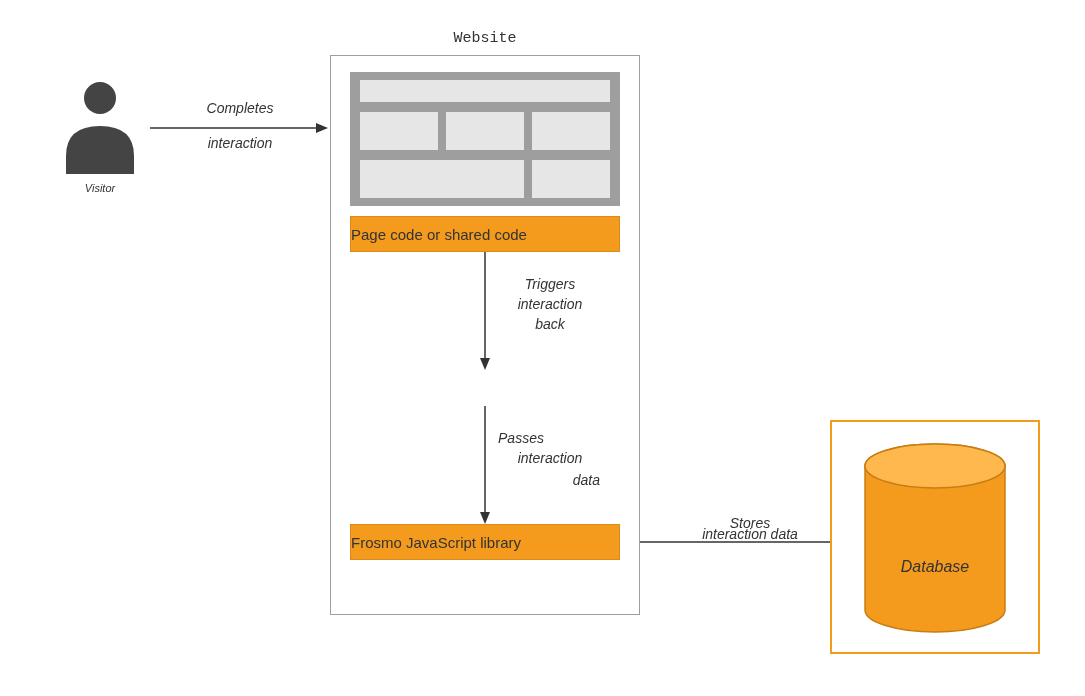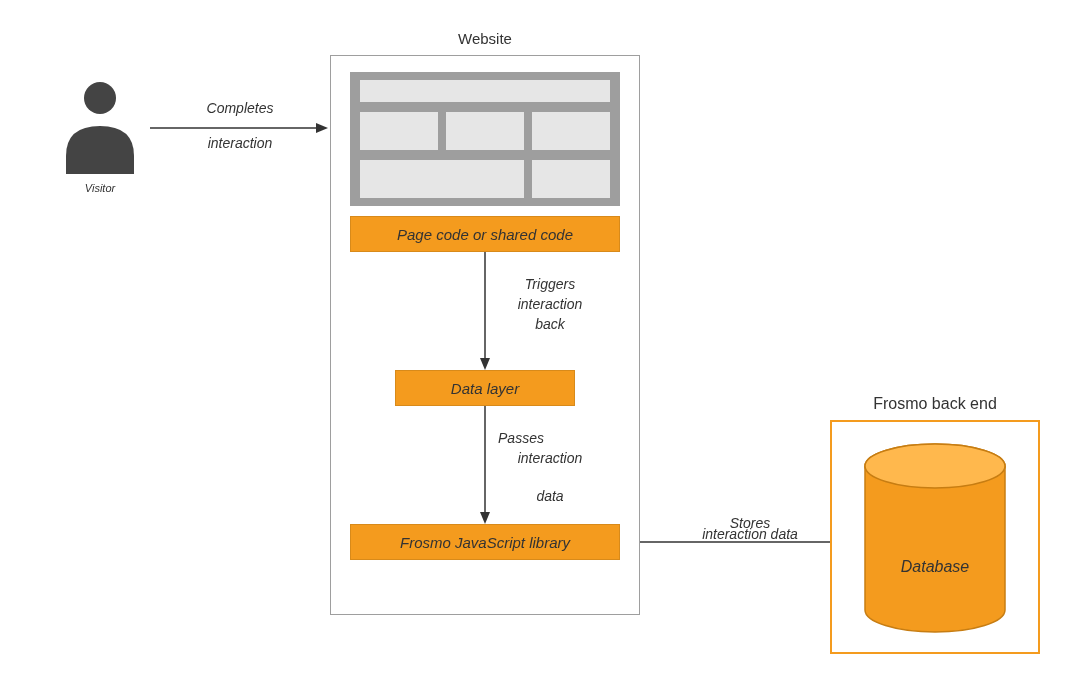--- a/index.html
+++ b/index.html
@@ -16,24 +16,22 @@
   }
   .stage { position: relative; width: 1085px; height: 696px; }
   .label { position: absolute; text-align: center; font-style: italic; }
   .box-title { position: absolute; font-size: 15px; text-align: center; }
   .orange-box {
     position: absolute;
     background: #f49b1e;
     border: 1px solid #d88a1a;
     display: flex;
     align-items: center;
-    justify-content: center;
     font-size: 15px;
     color: #333;
-    font-style: italic;
   }
   .website-frame {
     position: absolute;
     border: 1px solid #9e9e9e;
     background: #fff;
   }
   .backend-frame {
     position: absolute;
     border: 2px solid #f49b1e;
     background: #fff;
@@ -62,21 +60,21 @@
   </svg>
   <div class="label" style="left:50px; top:182px; width:100px; font-size:11px;">Visitor</div>
 
   <svg style="position:absolute; left:150px; top:118px;" width="180" height="20">
     <line x1="0" y1="10" x2="168" y2="10" class="arrow-line"></line>
     <polygon points="178,10 166,5 166,15" class="arrow-head"></polygon>
   </svg>
   <div class="label" style="left:190px; top:100px; width:100px;">Completes</div>
   <div class="label" style="left:190px; top:135px; width:100px;">interaction</div>
 
-  <div class="box-title" style="left:330px; top:30px; width:310px;">Website</div>
+  <div class="box-title" style="left:330px; top:30px; width:310px;font-family:Liberation Mono, monospace;">Website</div>
   <div class="website-frame" style="left:330px; top:55px; width:310px; height:560px;"></div>
 
   <div style="position:absolute; left:350px; top:72px; width:270px; height:134px; background:#9e9e9e;">
     <div class="wire-inner" style="left:10px; top:8px; width:250px; height:22px;"></div>
     <div class="wire-inner" style="left:10px; top:40px; width:78px; height:38px;"></div>
     <div class="wire-inner" style="left:96px; top:40px; width:78px; height:38px;"></div>
     <div class="wire-inner" style="left:182px; top:40px; width:78px; height:38px;"></div>
     <div class="wire-inner" style="left:10px; top:88px; width:164px; height:38px;"></div>
     <div class="wire-inner" style="left:182px; top:88px; width:78px; height:38px;"></div>
   </div>
@@ -86,44 +84,40 @@
   </div>
 
   <svg style="position:absolute; left:475px; top:252px;" width="20" height="120">
     <line x1="10" y1="0" x2="10" y2="108" class="arrow-line"></line>
     <polygon points="10,118 5,106 15,106" class="arrow-head"></polygon>
   </svg>
   <div class="label" style="left:500px; top:276px; width:100px;">Triggers</div>
   <div class="label" style="left:500px; top:296px; width:100px;">interaction</div>
   <div class="label" style="left:500px; top:316px; width:100px;">back</div>
 
-  <div class="orange-box" style="left:395px; top:370px; width:180px; height:36px;">
-    <span>Data layer</span>
-  </div>
 
   <svg style="position:absolute; left:475px; top:406px;" width="20" height="120">
     <line x1="10" y1="0" x2="10" y2="108" class="arrow-line"></line>
     <polygon points="10,118 5,106 15,106" class="arrow-head"></polygon>
   </svg>
   <div class="label" style="left:471px; top:430px; width:100px;">Passes</div>
   <div class="label" style="left:500px; top:450px; width:100px;">interaction</div>
-  <div class="label" style="left:500px; top:488px; width:100px;">data</div>
+  <div class="label" style="left:500px; top:472px; width:100px;text-align:right;">data</div>
 
   <div class="orange-box" style="left:350px; top:524px; width:270px; height:36px;">
     <span>Frosmo JavaScript library</span>
   </div>
 
   <svg style="position:absolute; left:640px; top:532px;" width="230" height="20">
     <line x1="0" y1="10" x2="218" y2="10" class="arrow-line"></line>
     <polygon points="228,10 216,5 216,15" class="arrow-head"></polygon>
   </svg>
   <div class="label" style="left:690px; top:515px; width:120px;">Stores</div>
   <div class="label" style="left:690px; top:526px; width:120px;">interaction data</div>
 
-  <div class="box-title" style="left:830px; top:395px; width:210px; font-size:16px;">Frosmo back end</div>
   <div class="backend-frame" style="left:830px; top:420px; width:210px; height:234px;"></div>
 
   <svg style="position:absolute; left:862px; top:442px;" width="146" height="192" viewBox="0 0 146 192">
     <ellipse cx="73" cy="24" rx="70" ry="22" fill="#f49b1e" stroke="#c77d12" stroke-width="1.5"></ellipse>
     <path d="M 3 24 L 3 168 A 70 22 0 0 0 143 168 L 143 24" fill="#f49b1e" stroke="#c77d12" stroke-width="1.5"></path>
     <ellipse cx="73" cy="24" rx="70" ry="22" fill="#ffb84d" stroke="#c77d12" stroke-width="1.5"></ellipse>
   </svg>
   <div class="label" style="left:862px; top:558px; width:146px; font-size:16px;">Database</div>
 
 </div>

